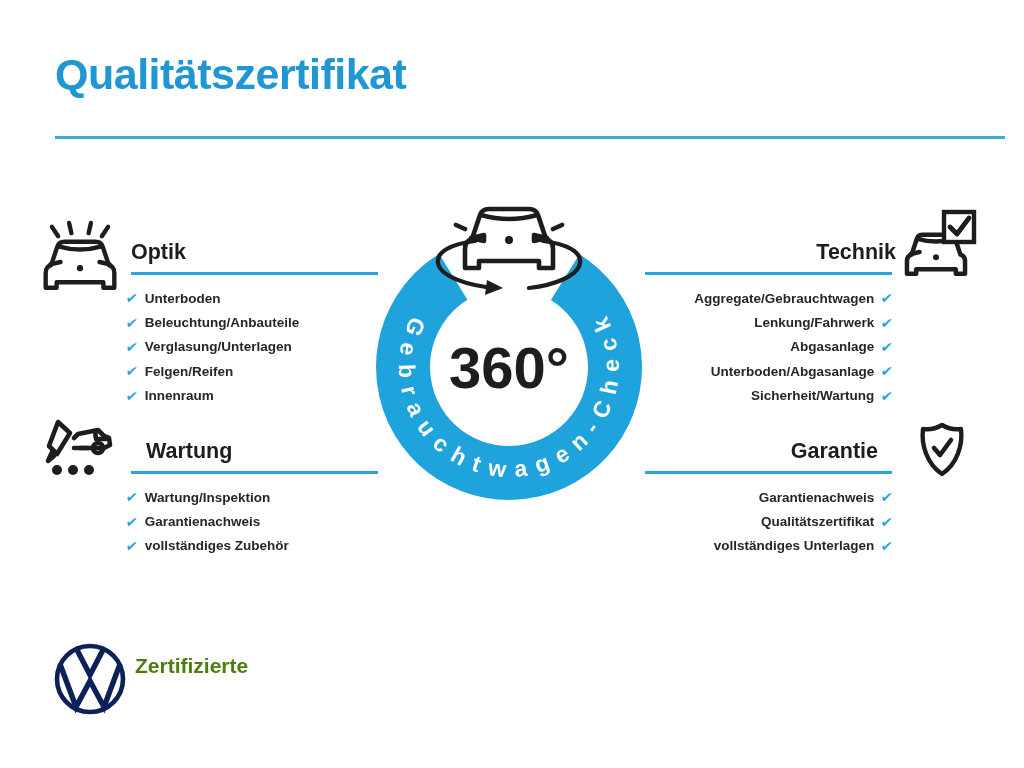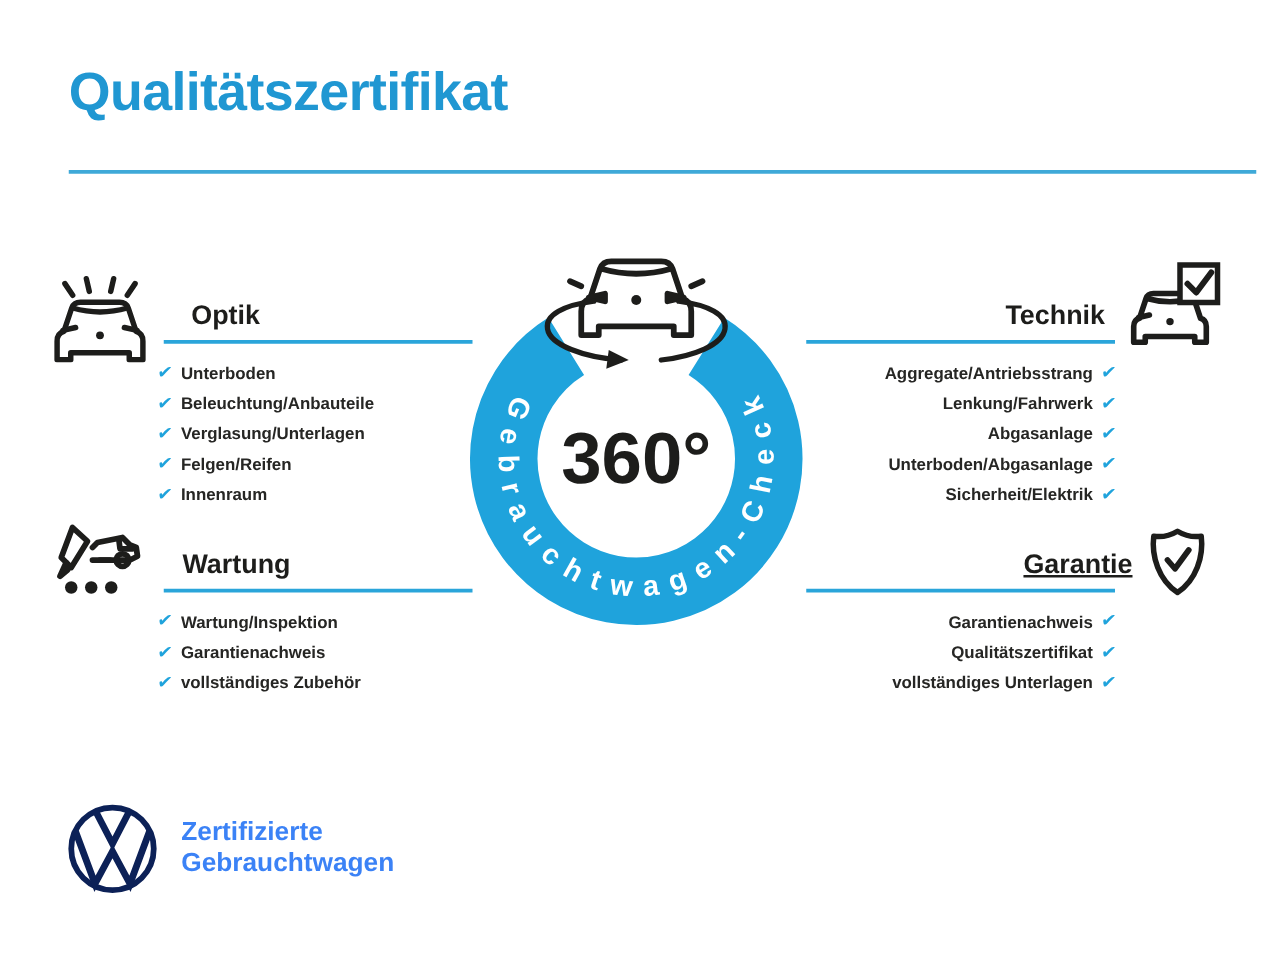--- a/index.html
+++ b/index.html
@@ -22,44 +22,44 @@
               font-size:13.5px; font-weight:bold; color:#262624; }
   .items.rightside li { justify-content:flex-end; }
   .check { color:#1fa3dc; font-family:"DejaVu Sans", sans-serif; font-size:14px;
            font-weight:bold; transform:skewX(-8deg); line-height:1; }
 
   
   .art { stroke:#1d1d1b; fill:none; stroke-linecap:round; stroke-linejoin:round; }
 
   
   #optik-icon    { left:42px;  top:210px; }
-  #optik-head    { left:131px; top:240px;margin-left:22px; }
+  #optik-head    { left:131px; top:240px; }
   #optik-line    { left:131px; top:272px; }
   #optik-list    { left:126px; top:286px; }
 
   #wartung-icon  { left:40px;  top:412px; }
   #wartung-head  { left:131px; top:439px;margin-left:15px; }
   #wartung-line  { left:131px; top:471px; }
   #wartung-list  { left:126px; top:485px; }
 
-  #technik-head  { right:140px; top:240px; }
+  #technik-head  { right:128px; top:240px; }
   #technik-line  { left:645px;  top:272px; }
   #technik-list  { right:131px; top:286px; }
   #technik-icon  { left:902px;  top:208px; }
 
-  #garantie-head { right:118px; top:439px;text-decoration:underline; }
+  #garantie-head { right:146px; top:439px; }
   #garantie-line { left:645px;  top:471px; }
   #garantie-list { right:131px; top:485px; }
   #garantie-icon { left:915px;  top:420px; }
 
   #emblem        { left:349px; top:175px; }
 
   #footer-logo   { left:52px;  top:641px; }
-  #footer-text   { left:145px; top:653px; font-size:21px; font-weight:bold;
-                   color:#3b82f6; line-height:25px; }
+  #footer-text   { left:135px; top:653px; font-size:21px; font-weight:bold;
+                   color:#4d7c0f; line-height:25px; }
 </style>
 </head>
 <body>
 
 <div class="abs title">Qualitätszertifikat</div>
 <div class="abs rule"></div>
 
 <svg id="optik-icon" class="abs" width="76" height="80" viewBox="0 0 76 80">
   <g class="art" stroke-width="5.6" transform="translate(38,52) scale(0.78)">
     <path d="M-28 -33 L-36 -45"></path>
@@ -124,37 +124,37 @@
   <li>
       <span class="check">✔</span>
       <span>vollständiges Zubehör</span>
     </li>
 </ul>
 
 <div id="technik-head" class="abs sec-head right">Technik</div>
 <div id="technik-line" class="abs underline"></div>
 <ul id="technik-list" class="abs items rightside">
   <li>
-      <span>Aggregate/Antriebsstrang</span>
+      <span>Aggregate/Gebrauchtwagen</span>
       <span class="check">✔</span>
     </li>
   <li>
       <span>Lenkung/Fahrwerk</span>
       <span class="check">✔</span>
     </li>
   <li>
       <span>Abgasanlage</span>
       <span class="check">✔</span>
     </li>
   <li>
       <span>Unterboden/Abgasanlage</span>
       <span class="check">✔</span>
     </li>
   <li>
-      <span>Sicherheit/Elektrik</span>
+      <span>Sicherheit/Wartung</span>
       <span class="check">✔</span>
     </li>
 </ul>
 <svg id="technik-icon" class="abs" width="78" height="74" viewBox="0 0 78 74">
   <g class="art" stroke-width="6.8" transform="translate(34,44) scale(0.66)">
     <path d="M-44 33 L-44 14 Q-44 6 -37 4 L-29 -20 Q-27 -26 -20 -26 L20 -26 Q27 -26 29 -20 L37 4 Q44 6 44 14 L44 33 L30 33 L30 26 L-30 26 L-30 33 Z"></path>
     <path d="M-28 -20 Q0 -12 28 -20"></path>
     <path d="M-38 3 L-25 0"></path>
     <circle cx="0" cy="8" r="4.5" fill="#1d1d1b" stroke="none"></circle>
   </g>
@@ -208,14 +208,13 @@
 
 <svg id="footer-logo" class="abs" width="76" height="76" viewBox="0 0 76 76">
   <g stroke="#0c2157" fill="none" stroke-linecap="butt" stroke-linejoin="miter">
     <circle cx="38" cy="38" r="33" stroke-width="4.6"></circle>
     <path d="M24 7 L38 34 L52 7" stroke-width="5.4"></path>
     <path d="M8 23 L24 66 L38 40 L52 66 L68 23" stroke-width="5.4"></path>
   </g>
 </svg>
 <div id="footer-text" class="abs">
   <div>Zertifizierte</div>
-  <div>Gebrauchtwagen</div>
 </div>
 
 </body></html>

